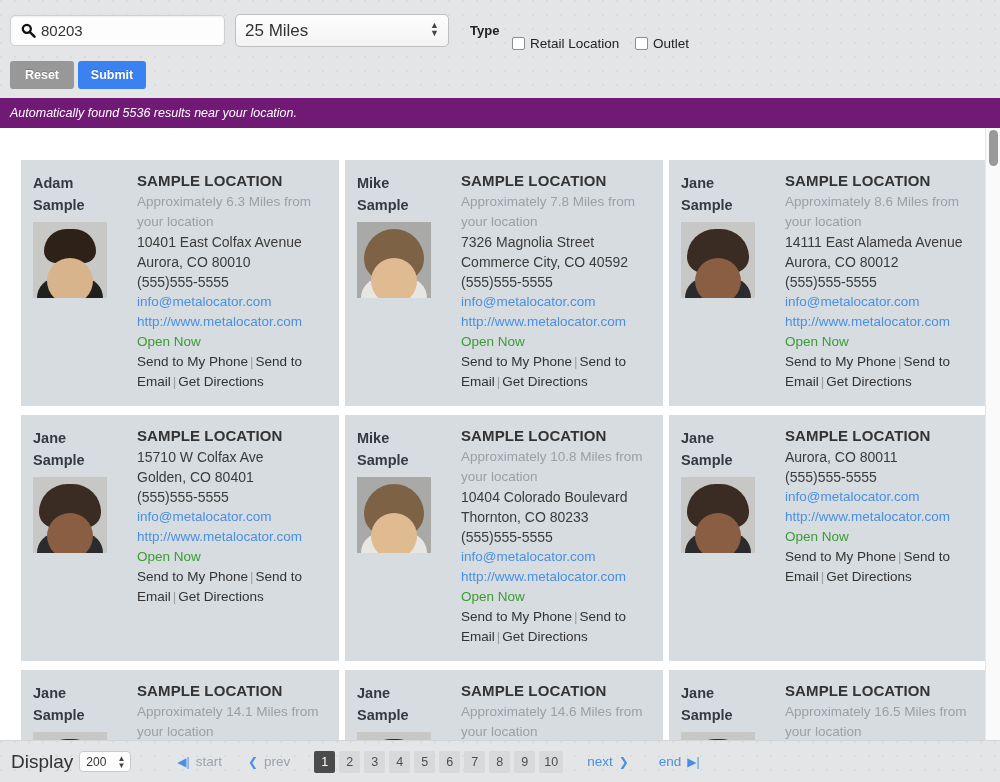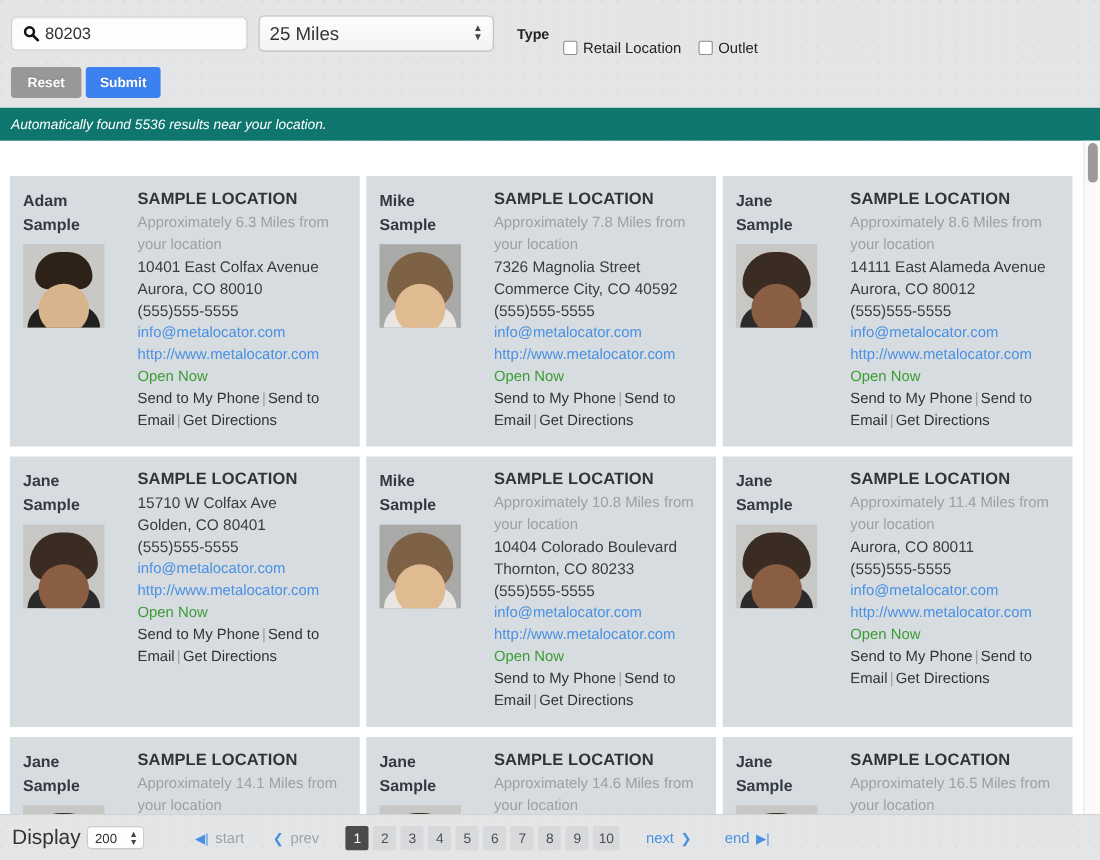--- a/index.html
+++ b/index.html
@@ -81,36 +81,37 @@
     font-size: 12.5px; font-weight: bold; color: #fff;
     cursor: pointer; padding: 0 12px;
     text-shadow: 0 -1px 0 rgba(0,0,0,0.2);
   }
   #reset-button { left: 10px; background: #989898; width: 64px; }
   #submit-button { left: 78px; background: #3b82f0; width: 68px; }
 
   
   #alert-bar {
     position: absolute; left: 0; top: 98px; width: 1000px; height: 30px;
-    background: #0f766e;
+    background: #701a75;
     color: #fff; font-style: italic; font-size: 12.5px;
     display: flex; align-items: center; padding-left: 10px;
   }
 
   
   #results-panel {
     position: absolute; left: 0; top: 128px;
     width: 1000px; height: 612px;
     background: #fff;
     overflow: hidden;
     padding-top: 16px;
   }
   #results-grid {
     display: flex; flex-wrap: wrap;
     padding: 16px 6px;
+    margin-left: 12px;
   }
   .result-card {
     width: 318px;
     margin: 0 3px 9px 3px;
     background: #d6dce0;
     padding: 12px 10px 14px 12px;
     display: flex;
     min-height: 240px;
   }
   .card-left { width: 98px; flex: 0 0 98px; }
@@ -391,21 +392,20 @@
           <div class="card-name">Jane</div>
           <div class="card-name">Sample</div>
           <div class="card-photo ph-female">
             <div class="torso"></div>
             <div class="hair"></div>
             <div class="face"></div>
           </div>
         </div>
         <div class="card-body">
           <div class="loc-title">SAMPLE LOCATION</div>
-          <div class="loc-distance">Approximately 11.4 Miles from your location</div>
           <div class="loc-line">Aurora, CO 80011</div>
           <div class="loc-line">(555)555-5555</div>
           <a class="loc-email" href="#">info@metalocator.com</a>
           <a class="loc-web" href="#">http://www.metalocator.com</a>
           <div class="loc-open">Open Now</div>
           <div class="loc-actions"><a href="#">Send to My Phone</a><span class="sep">|</span><a href="#">Send to Email</a><span class="sep">|</span><a href="#">Get Directions</a></div>
         </div>
       </div>
       <div class="result-card partial">
         <div class="card-left">

